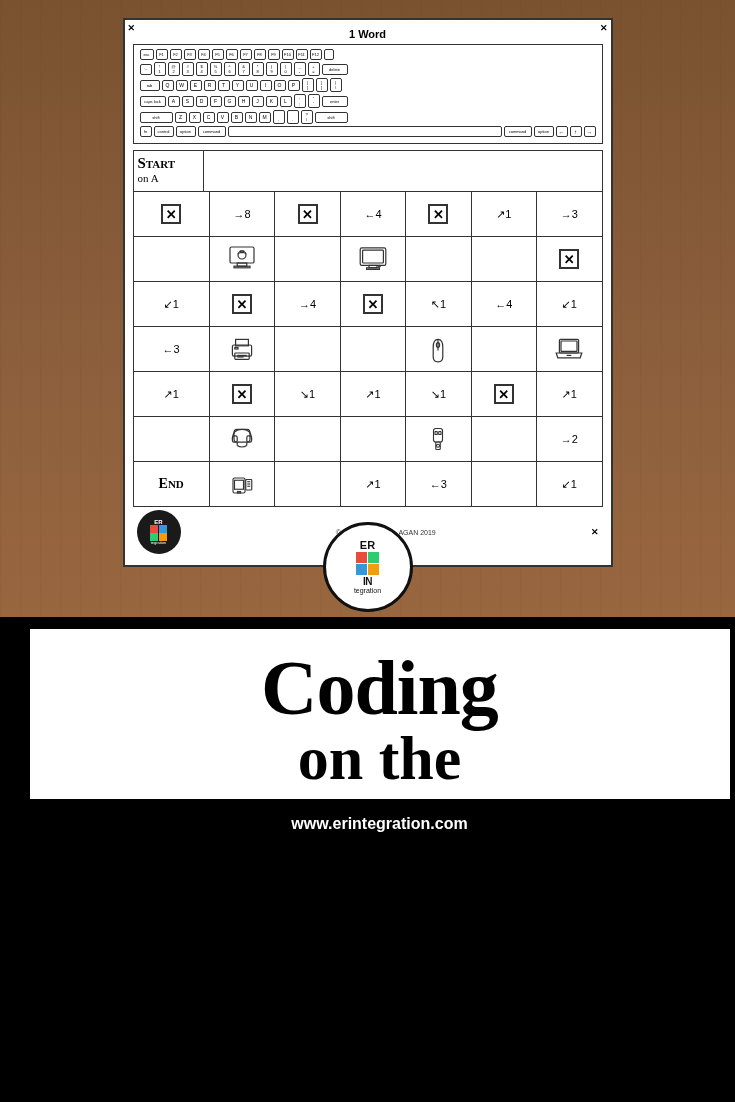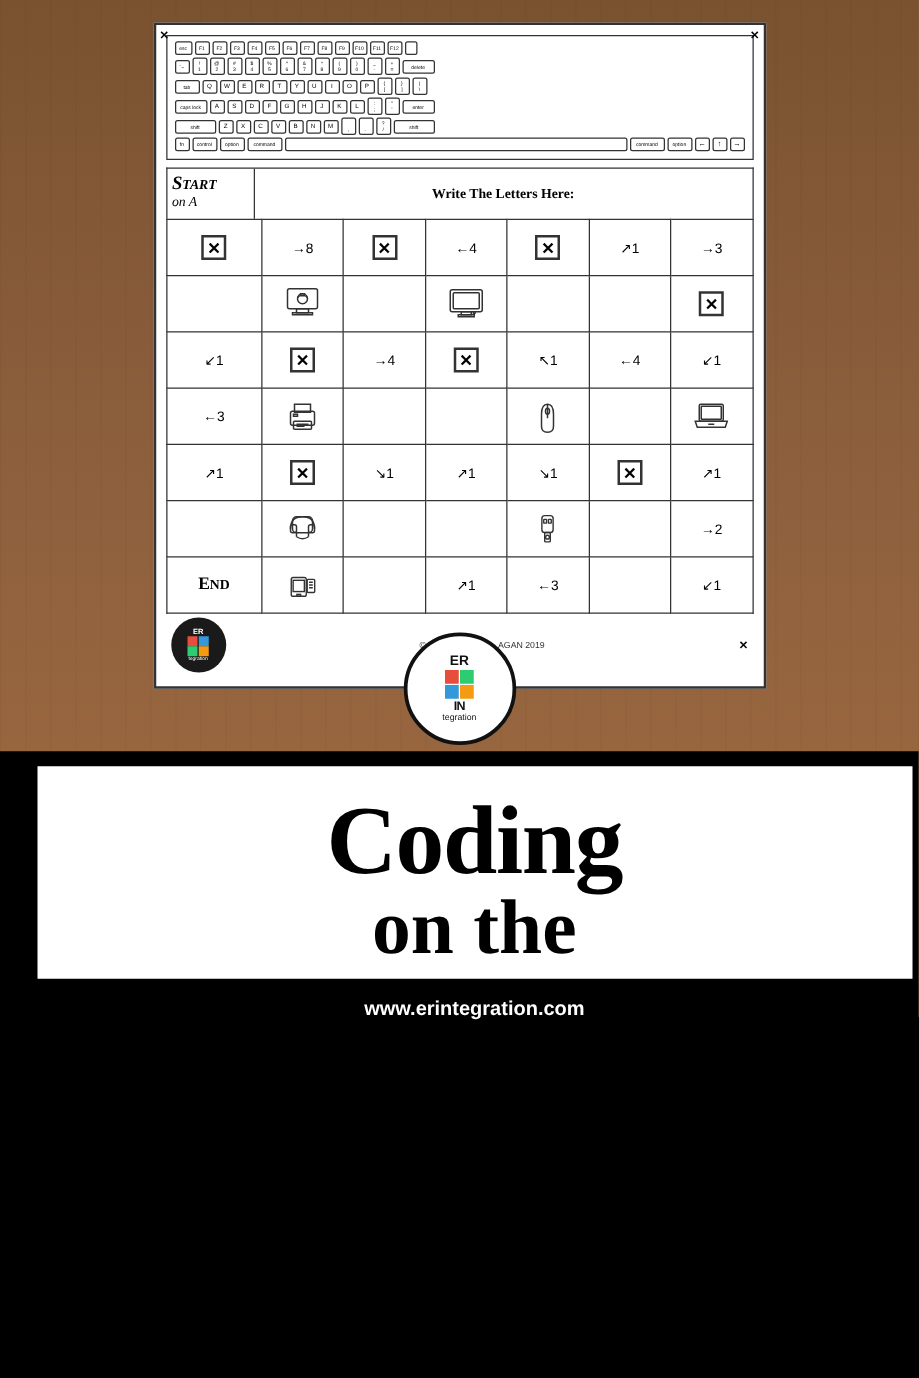--- a/index.html
+++ b/index.html
@@ -177,20 +177,21 @@
 <body>
 
 <div class="wood-bg">
 
   <div class="worksheet-wrapper">
     <div class="worksheet">
 
       <div style="position:absolute; top:3px; left:3px; font-size:9px; font-weight:bold;">✕</div>
       <div style="position:absolute; top:3px; right:3px; font-size:9px; font-weight:bold;">✕</div>
 
+      <div class="word-label">1 Word</div>
 
       <div class="keyboard-container">
 
         <div class="key-row">
           <div class="key" style="width:14px; font-size:4px;">esc</div>
           <div class="key key-small" style="font-size:4px;">F1</div>
           <div class="key key-small" style="font-size:4px;">F2</div>
           <div class="key key-small" style="font-size:4px;">F3</div>
           <div class="key key-small" style="font-size:4px;">F4</div>
           <div class="key key-small" style="font-size:4px;">F5</div>
@@ -277,25 +278,24 @@
           <div class="key" style="flex:1;"></div>
           <div class="key" style="width:28px; font-size:4px;">command</div>
           <div class="key" style="width:20px; font-size:4px;">option</div>
           <div class="key key-small" style="font-size:6px;">←</div>
           <div class="key key-small" style="font-size:6px;">↑</div>
           <div class="key key-small" style="font-size:6px;">→</div>
         </div>
       </div>
 
       <div style="display:flex; border: 1.5px solid #333; border-bottom: none;">
-        <div style="width:70px; min-height:40px; border-right:1.5px solid #333; padding:4px; flex-shrink:0;font-style:italic;">
+        <div style="width:70px; min-height:40px; border-right:1.5px solid #333; padding:4px; flex-shrink:0;">
           <div style="font-size:13px; font-weight:bold; font-family:Georgia,serif; line-height:1.1;"><span style="font-variant: small-caps; font-size:15px;">S</span><span style="font-size:11px;">TART</span></div>
           <div style="font-size:11px; font-family:Georgia,serif;">on A</div>
         </div>
-        <div style="flex:1; display:flex; align-items:center; justify-content:center; font-size:11px; font-weight:bold; font-family:Georgia,serif;">Write The Letters Here:</div>
       </div>
 
       <table class="main-grid">
 
         <tbody>
             <tr>
           <td style="width:70px;">
             <div style="display:inline-block; border:2px solid #333; width:20px; height:20px; display:flex; align-items:center; justify-content:center; font-weight:bold; font-size:13px; margin:auto;">✕</div>
           </td>
           <td><span class="cell-direction">→8</span></td>

